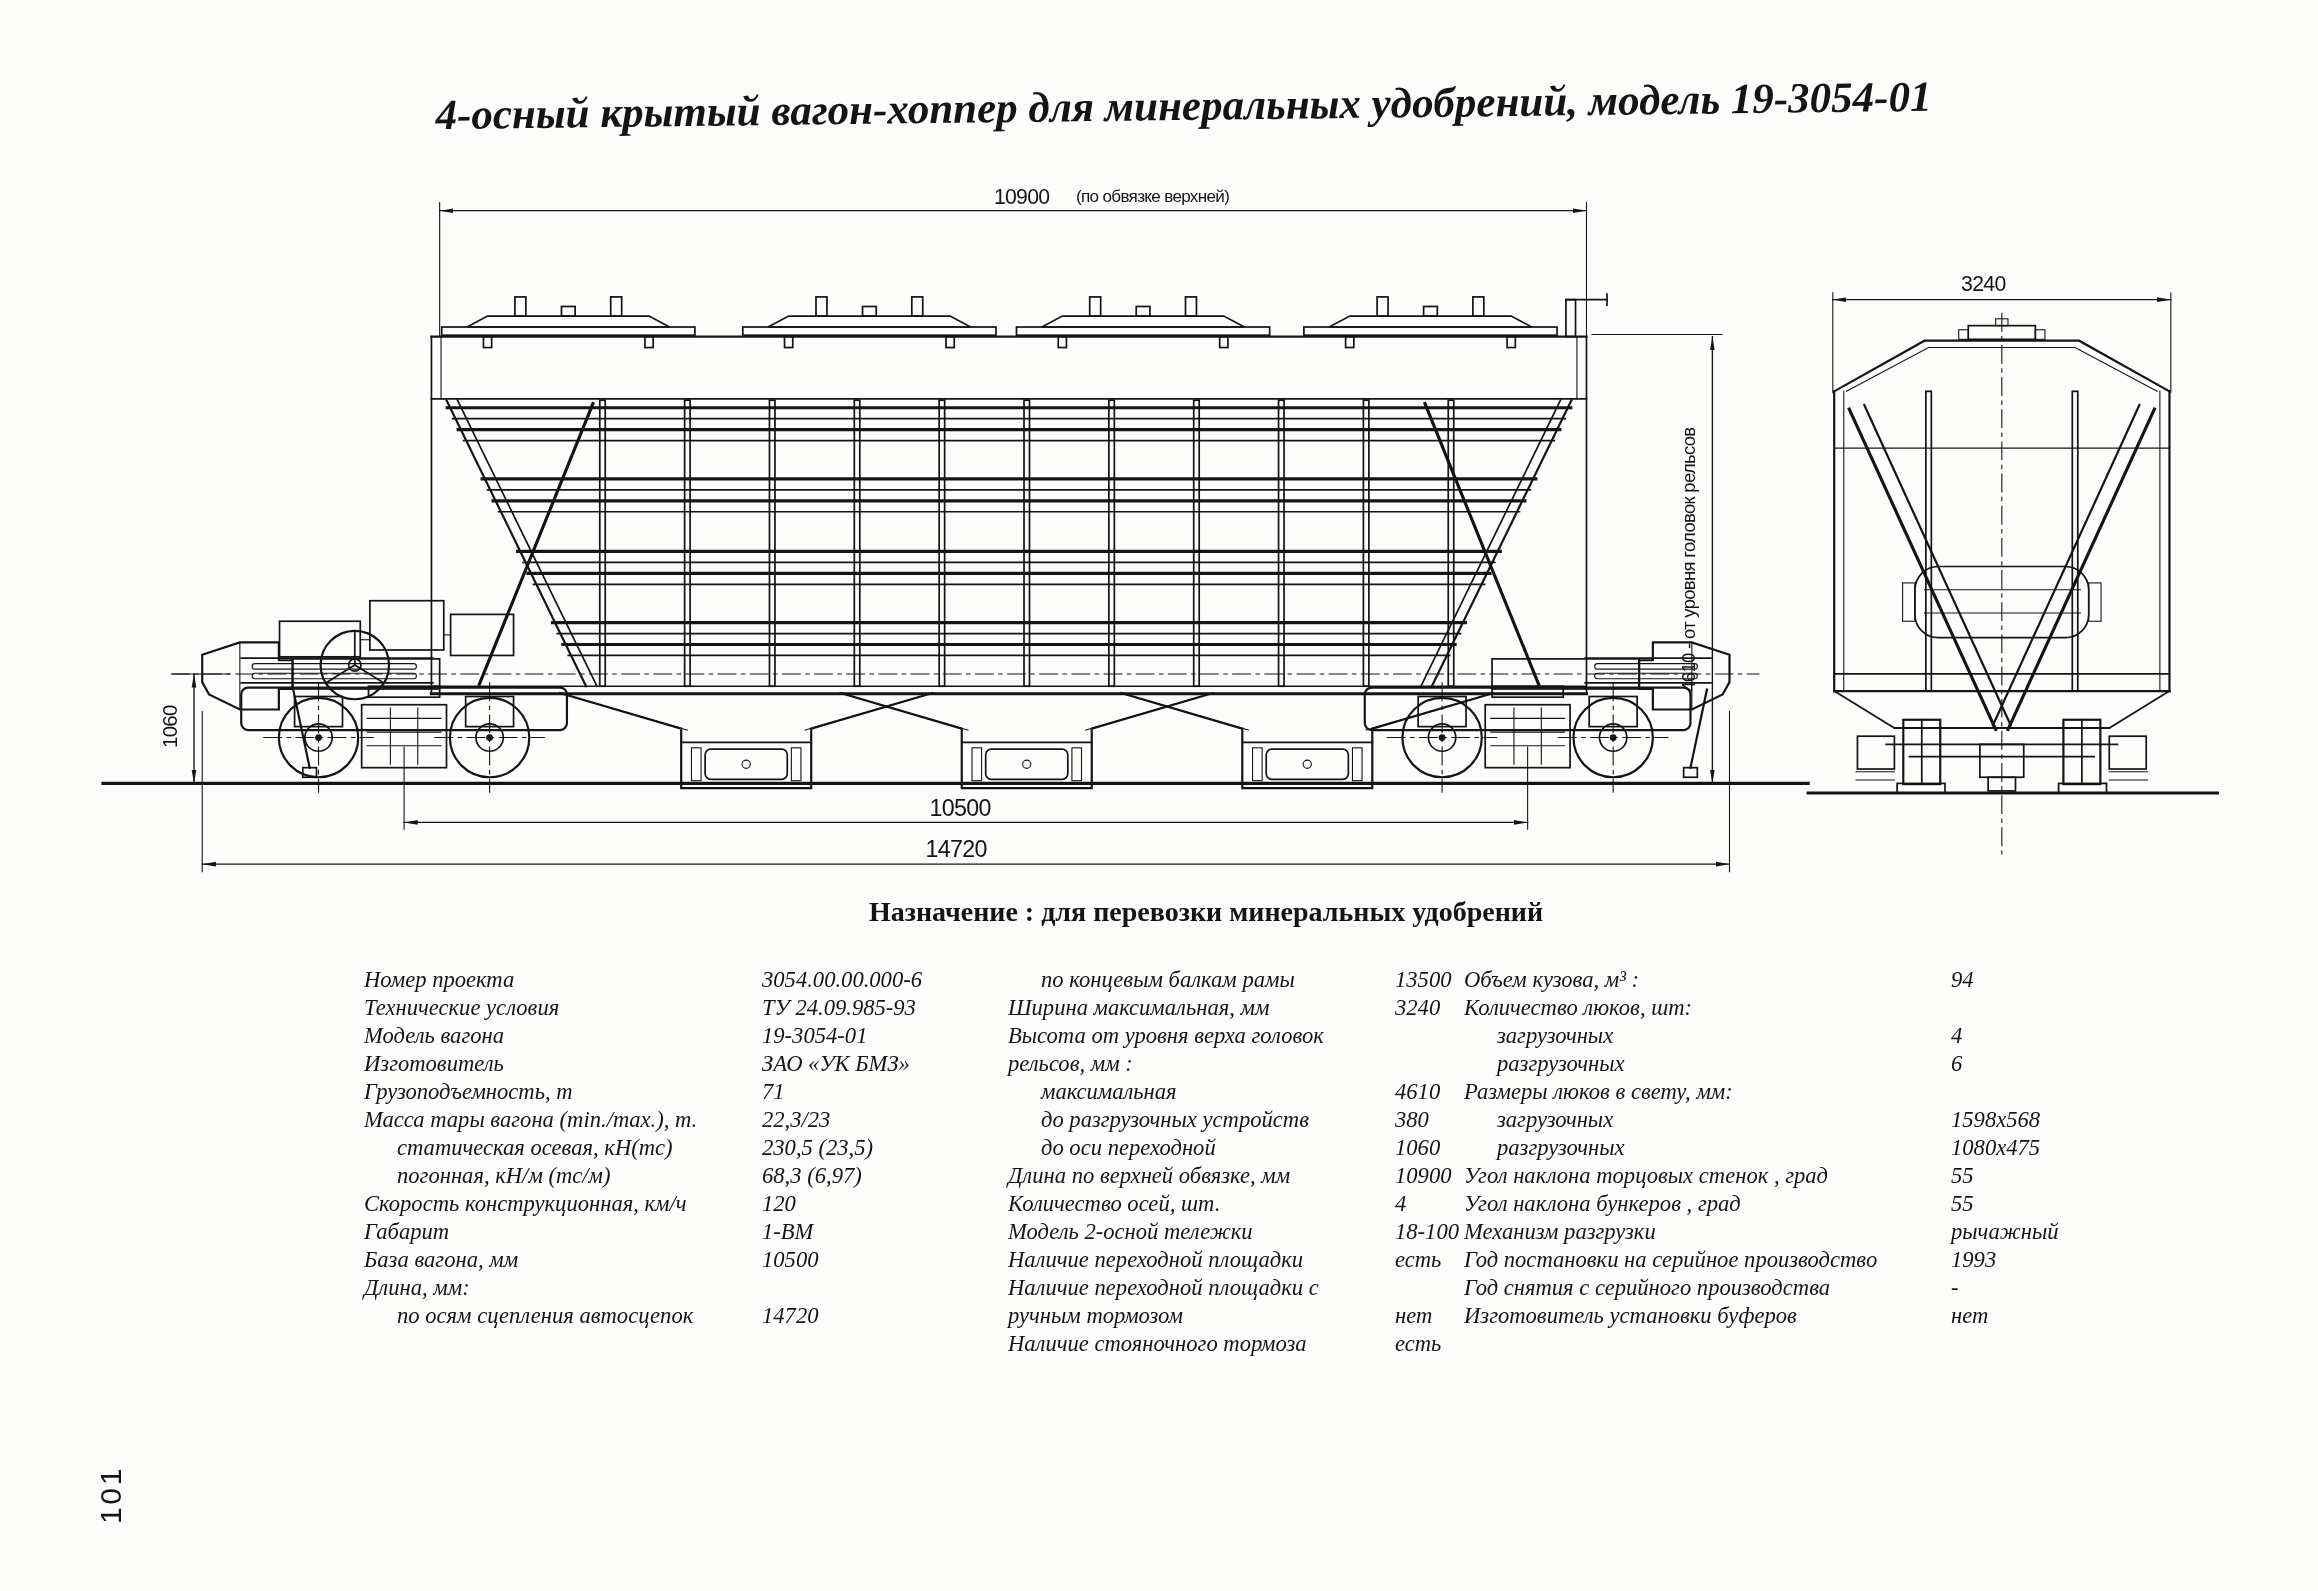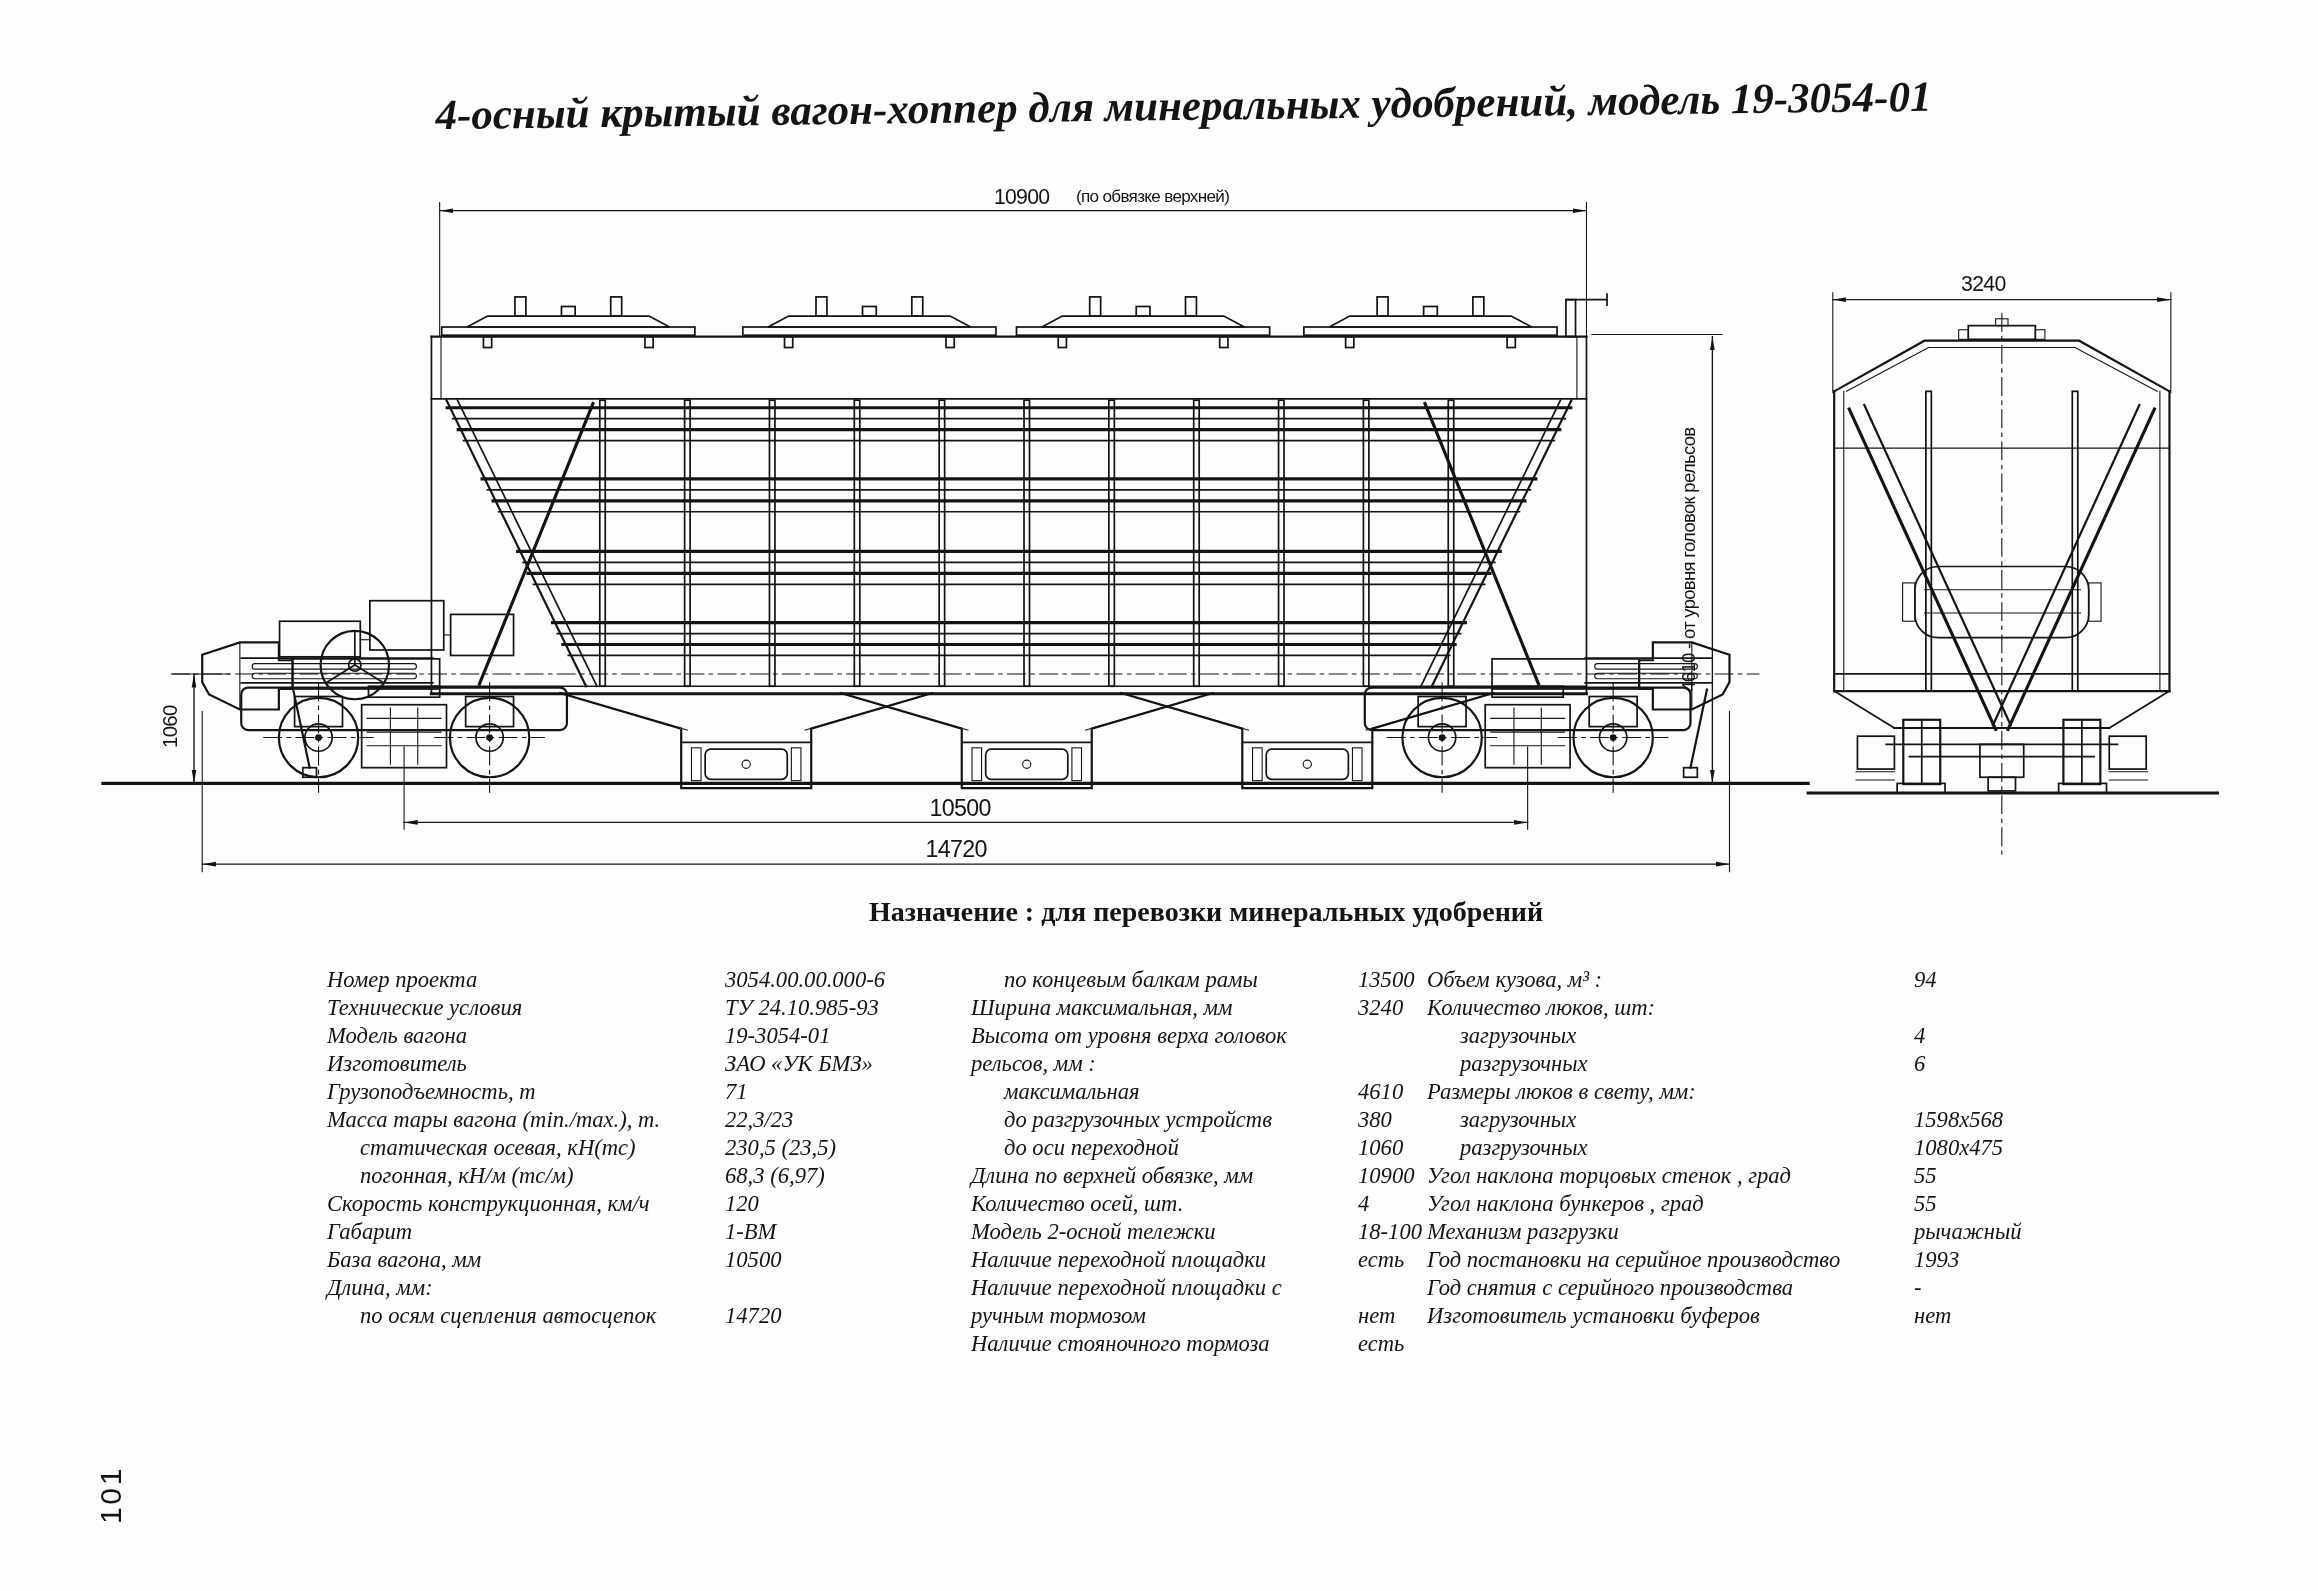--- a/index.html
+++ b/index.html
@@ -18,21 +18,21 @@
   .med{stroke-width:3.2;}
   .thick{stroke-width:4.6;}
   .dim{stroke-width:2;}
   .cl{stroke-width:1.6; stroke-dasharray:26 8 5 8;}
   .dtxt{font-family:"Liberation Sans", sans-serif; fill:#141414; letter-spacing:-1px;}
   .purpose-heading{
     position:absolute; top:894px; left:0; width:100%; text-align:center;
     font-size:28px; font-weight:bold; margin:2px; padding-left:41px; box-sizing:border-box;
   }
   .spec-col{position:absolute; top:967px; font-style:italic; font-size:22.6px;}
-  .spec-row{position:relative; height:28px; white-space:nowrap;}
+  .spec-row{position:relative; height:28px; white-space:nowrap;margin-left:37px;}
   .spec-row.indent .spec-label{margin-left:33px;}
   .spec-value{position:absolute; left:var(--vx); top:0;}
   .page-number{
     position:absolute; left:82px; top:1478px; font-family:"Liberation Sans",sans-serif;
     font-size:30px; letter-spacing:2.7px; transform:rotate(-90deg);
   }
 </style>
 </head>
 <body>
 
@@ -303,21 +303,21 @@
   <div>
     <div class="spec-col" style="left:327px; width:616px; --vx:398px;">
 
         <div class="spec-row">
           <span class="spec-label">Номер проекта</span>
           <span class="spec-value">3054.00.00.000-6</span>
         </div>
 
         <div class="spec-row">
           <span class="spec-label">Технические условия</span>
-          <span class="spec-value">ТУ 24.10.985-93</span>
+          <span class="spec-value">ТУ 24.09.985-93</span>
         </div>
 
         <div class="spec-row">
           <span class="spec-label">Модель вагона</span>
           <span class="spec-value">19-3054-01</span>
         </div>
 
         <div class="spec-row">
           <span class="spec-label">Изготовитель</span>
           <span class="spec-value">ЗАО «УК БМЗ»</span>

